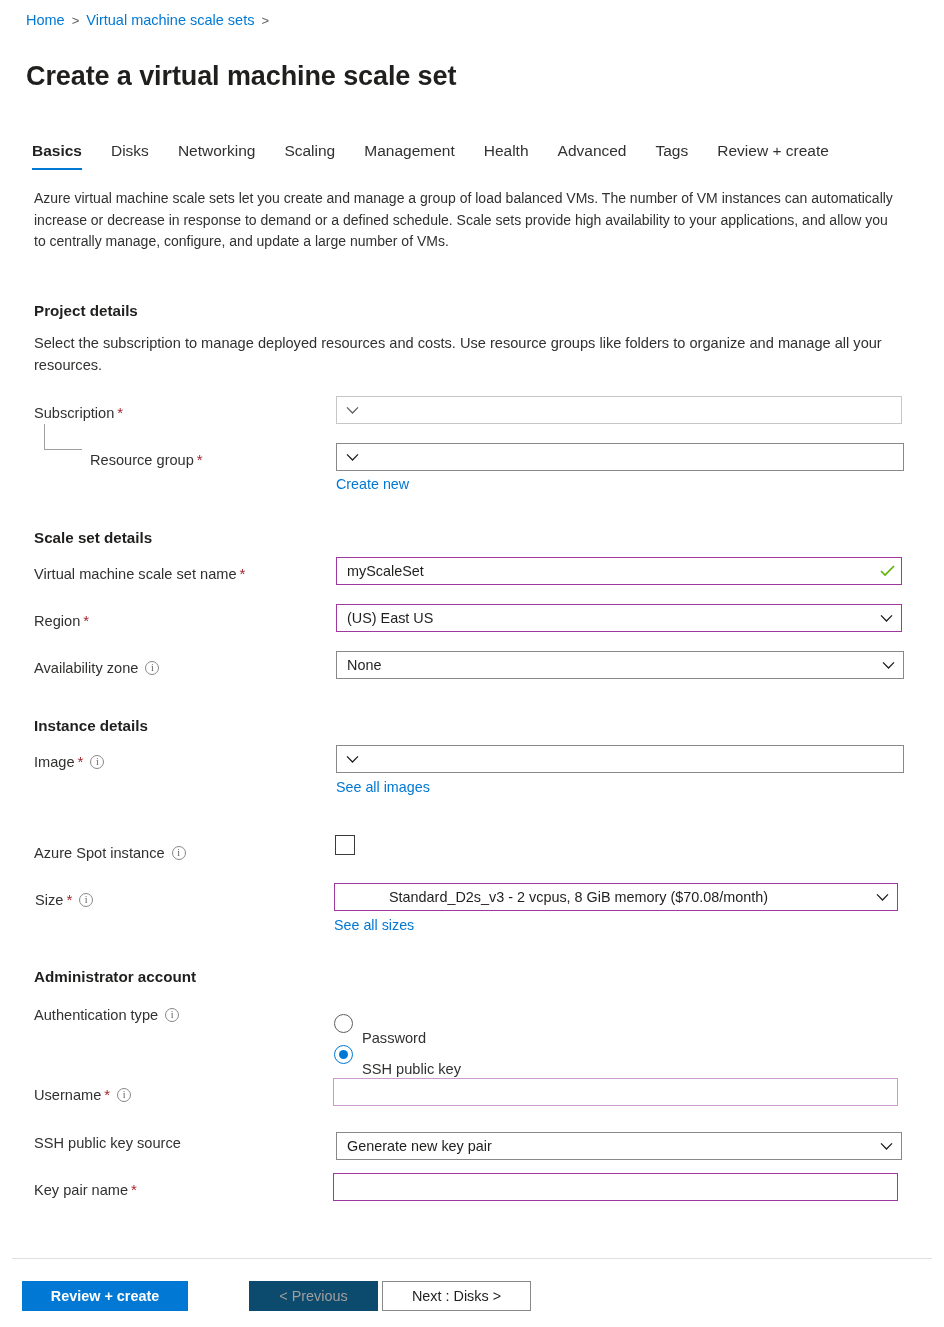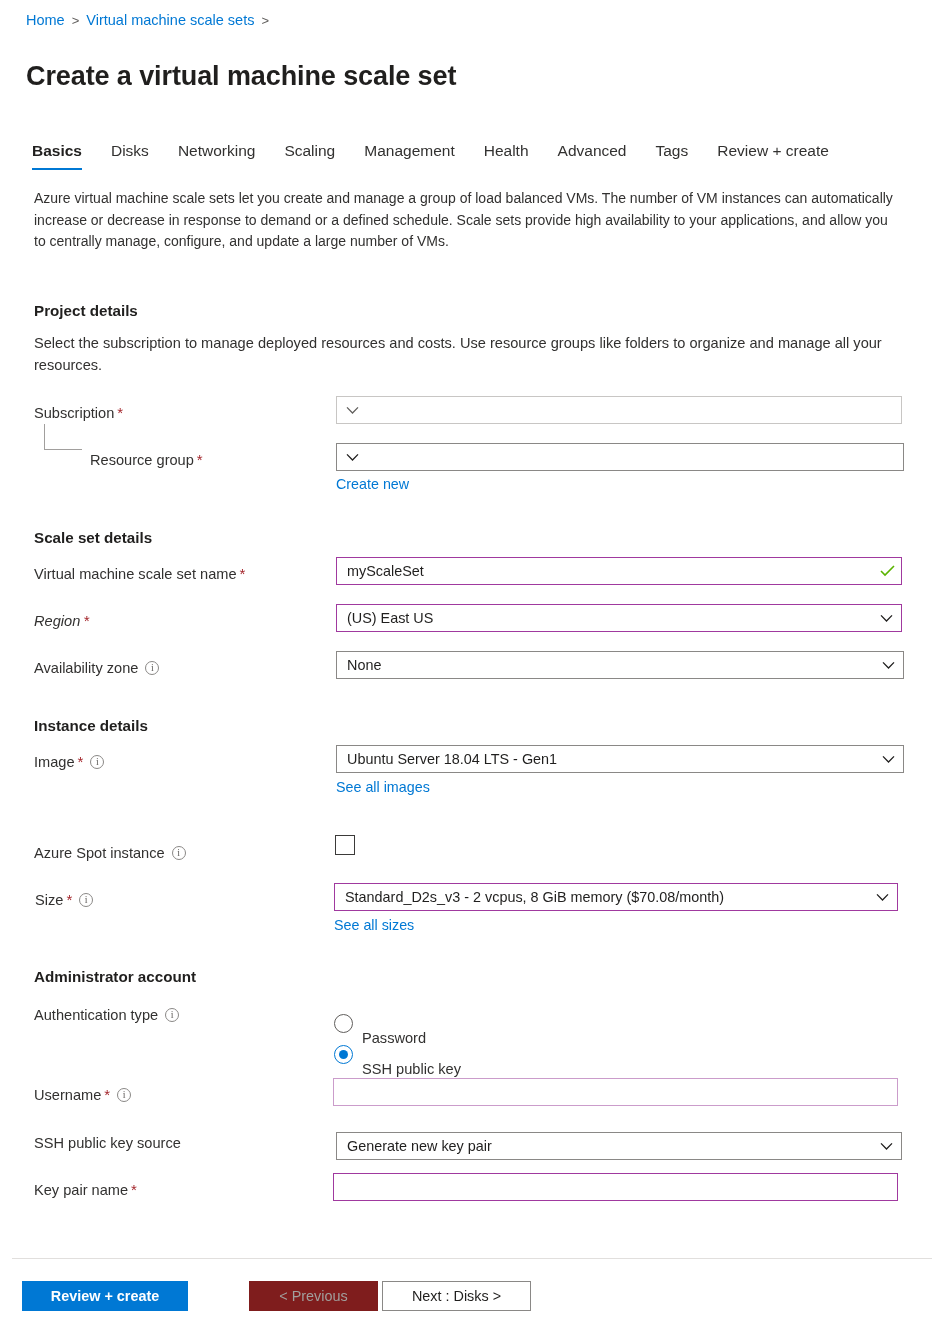--- a/index.html
+++ b/index.html
@@ -305,21 +305,21 @@
     cursor: pointer;
     border: 1px solid transparent;
     white-space: nowrap;
   }
   .btn-primary {
     background: #0078d4;
     color: #ffffff;
     font-weight: 600;
   }
   .btn-disabled {
-    background: #7f1d1d;
+    background: #0c4a6e;
     color: #a19f9d;
     cursor: default;
   }
   .btn-default {
     background: #ffffff;
     color: #201f1e;
     border-color: #8a8886;
   }
 </style>
 </head>
@@ -385,21 +385,21 @@
   </div>
   <div class="ctl purple" style="left:336px; top:557px; width:566px;">
     <span class="ctl-text">myScaleSet</span>
     <span class="check-ok">
         <svg width="15" height="12" viewBox="0 0 15 12">
           <path d="M1 6 L5 10 L14 1" stroke="#5ab300" stroke-width="1.6" fill="none"></path>
         </svg>
       </span>
   </div>
 
-  <div class="f-label" style="left:34px; top:611px;font-style:italic;">
+  <div class="f-label" style="left:34px; top:611px;">
     <span>Region</span><span class="req">*</span>
   </div>
   <div class="ctl purple" style="left:336px; top:604px; width:566px;">
     <span class="ctl-text">(US) East US</span>
     <span class="chev">
         <svg width="13" height="9" viewBox="0 0 13 9">
           <path d="M1 1.4 L6.5 7 L12 1.4" stroke="#201f1e" stroke-width="1.3" fill="none"></path>
         </svg>
       </span>
   </div>
@@ -417,38 +417,37 @@
   </div>
 </div>
 
 <div class="section">
   <div class="section-title" style="top:716px;">Instance details</div>
 
   <div class="f-label" style="left:34px; top:752px;">
     <span>Image</span><span class="req">*</span><span class="info-icon"></span>
   </div>
   <div class="ctl" style="left:336px; top:745px; width:568px;">
-    <span class="ctl-text">Ubuntu Server 18.04 LTS - Gen1</span>
     <span class="chev">
         <svg width="13" height="9" viewBox="0 0 13 9">
           <path d="M1 1.4 L6.5 7 L12 1.4" stroke="#201f1e" stroke-width="1.3" fill="none"></path>
         </svg>
       </span>
   </div>
   <a class="sublink" style="left:336px; top:778px;">See all images</a>
 
   <div class="f-label" style="left:34px; top:843px;">
     <span>Azure Spot instance</span><span class="info-icon"></span>
   </div>
   <div class="checkbox" style="left:335px; top:835px;"></div>
 
   <div class="f-label" style="left:35px; top:890px;">
     <span>Size</span><span class="req">*</span><span class="info-icon"></span>
   </div>
-  <div class="ctl purple" style="left:334px; top:883px; width:564px;">
+  <div class="ctl purple" style="left:334px; top:883px; width:564px;padding-left:44px;">
     <span class="ctl-text">Standard_D2s_v3 - 2 vcpus, 8 GiB memory ($70.08/month)</span>
     <span class="chev">
         <svg width="13" height="9" viewBox="0 0 13 9">
           <path d="M1 1.4 L6.5 7 L12 1.4" stroke="#201f1e" stroke-width="1.3" fill="none"></path>
         </svg>
       </span>
   </div>
   <a class="sublink" style="left:334px; top:916px;">See all sizes</a>
 </div>
 

